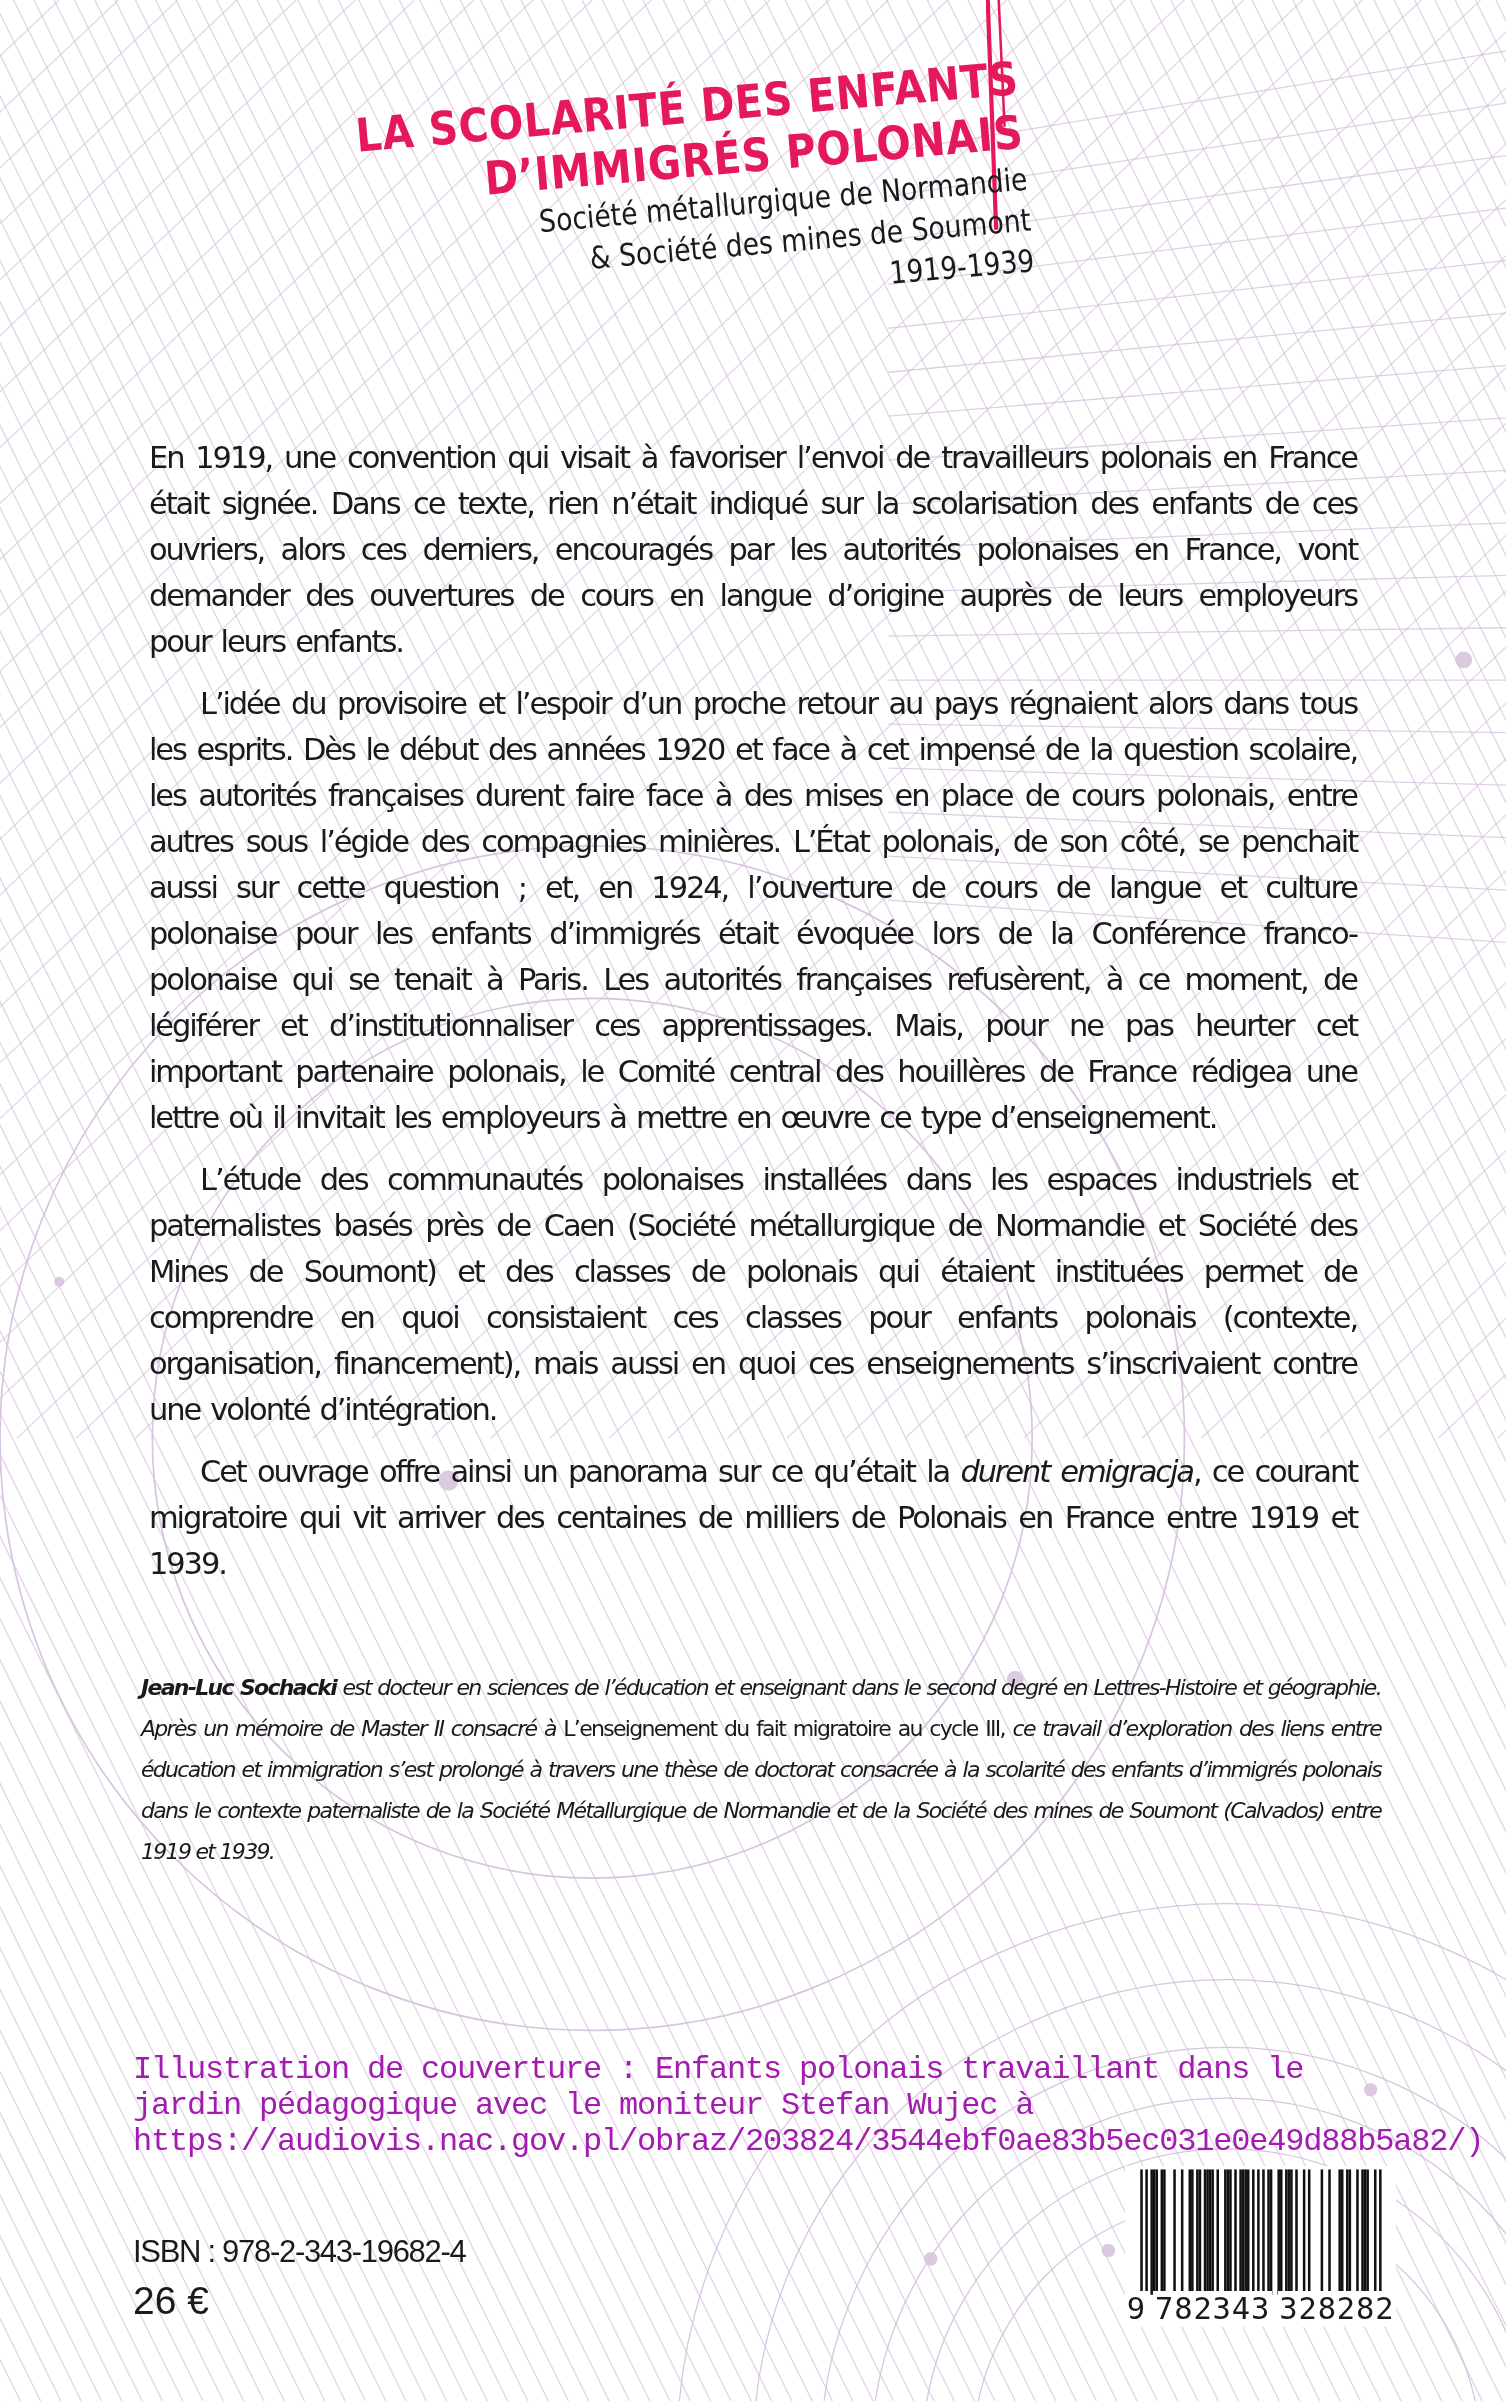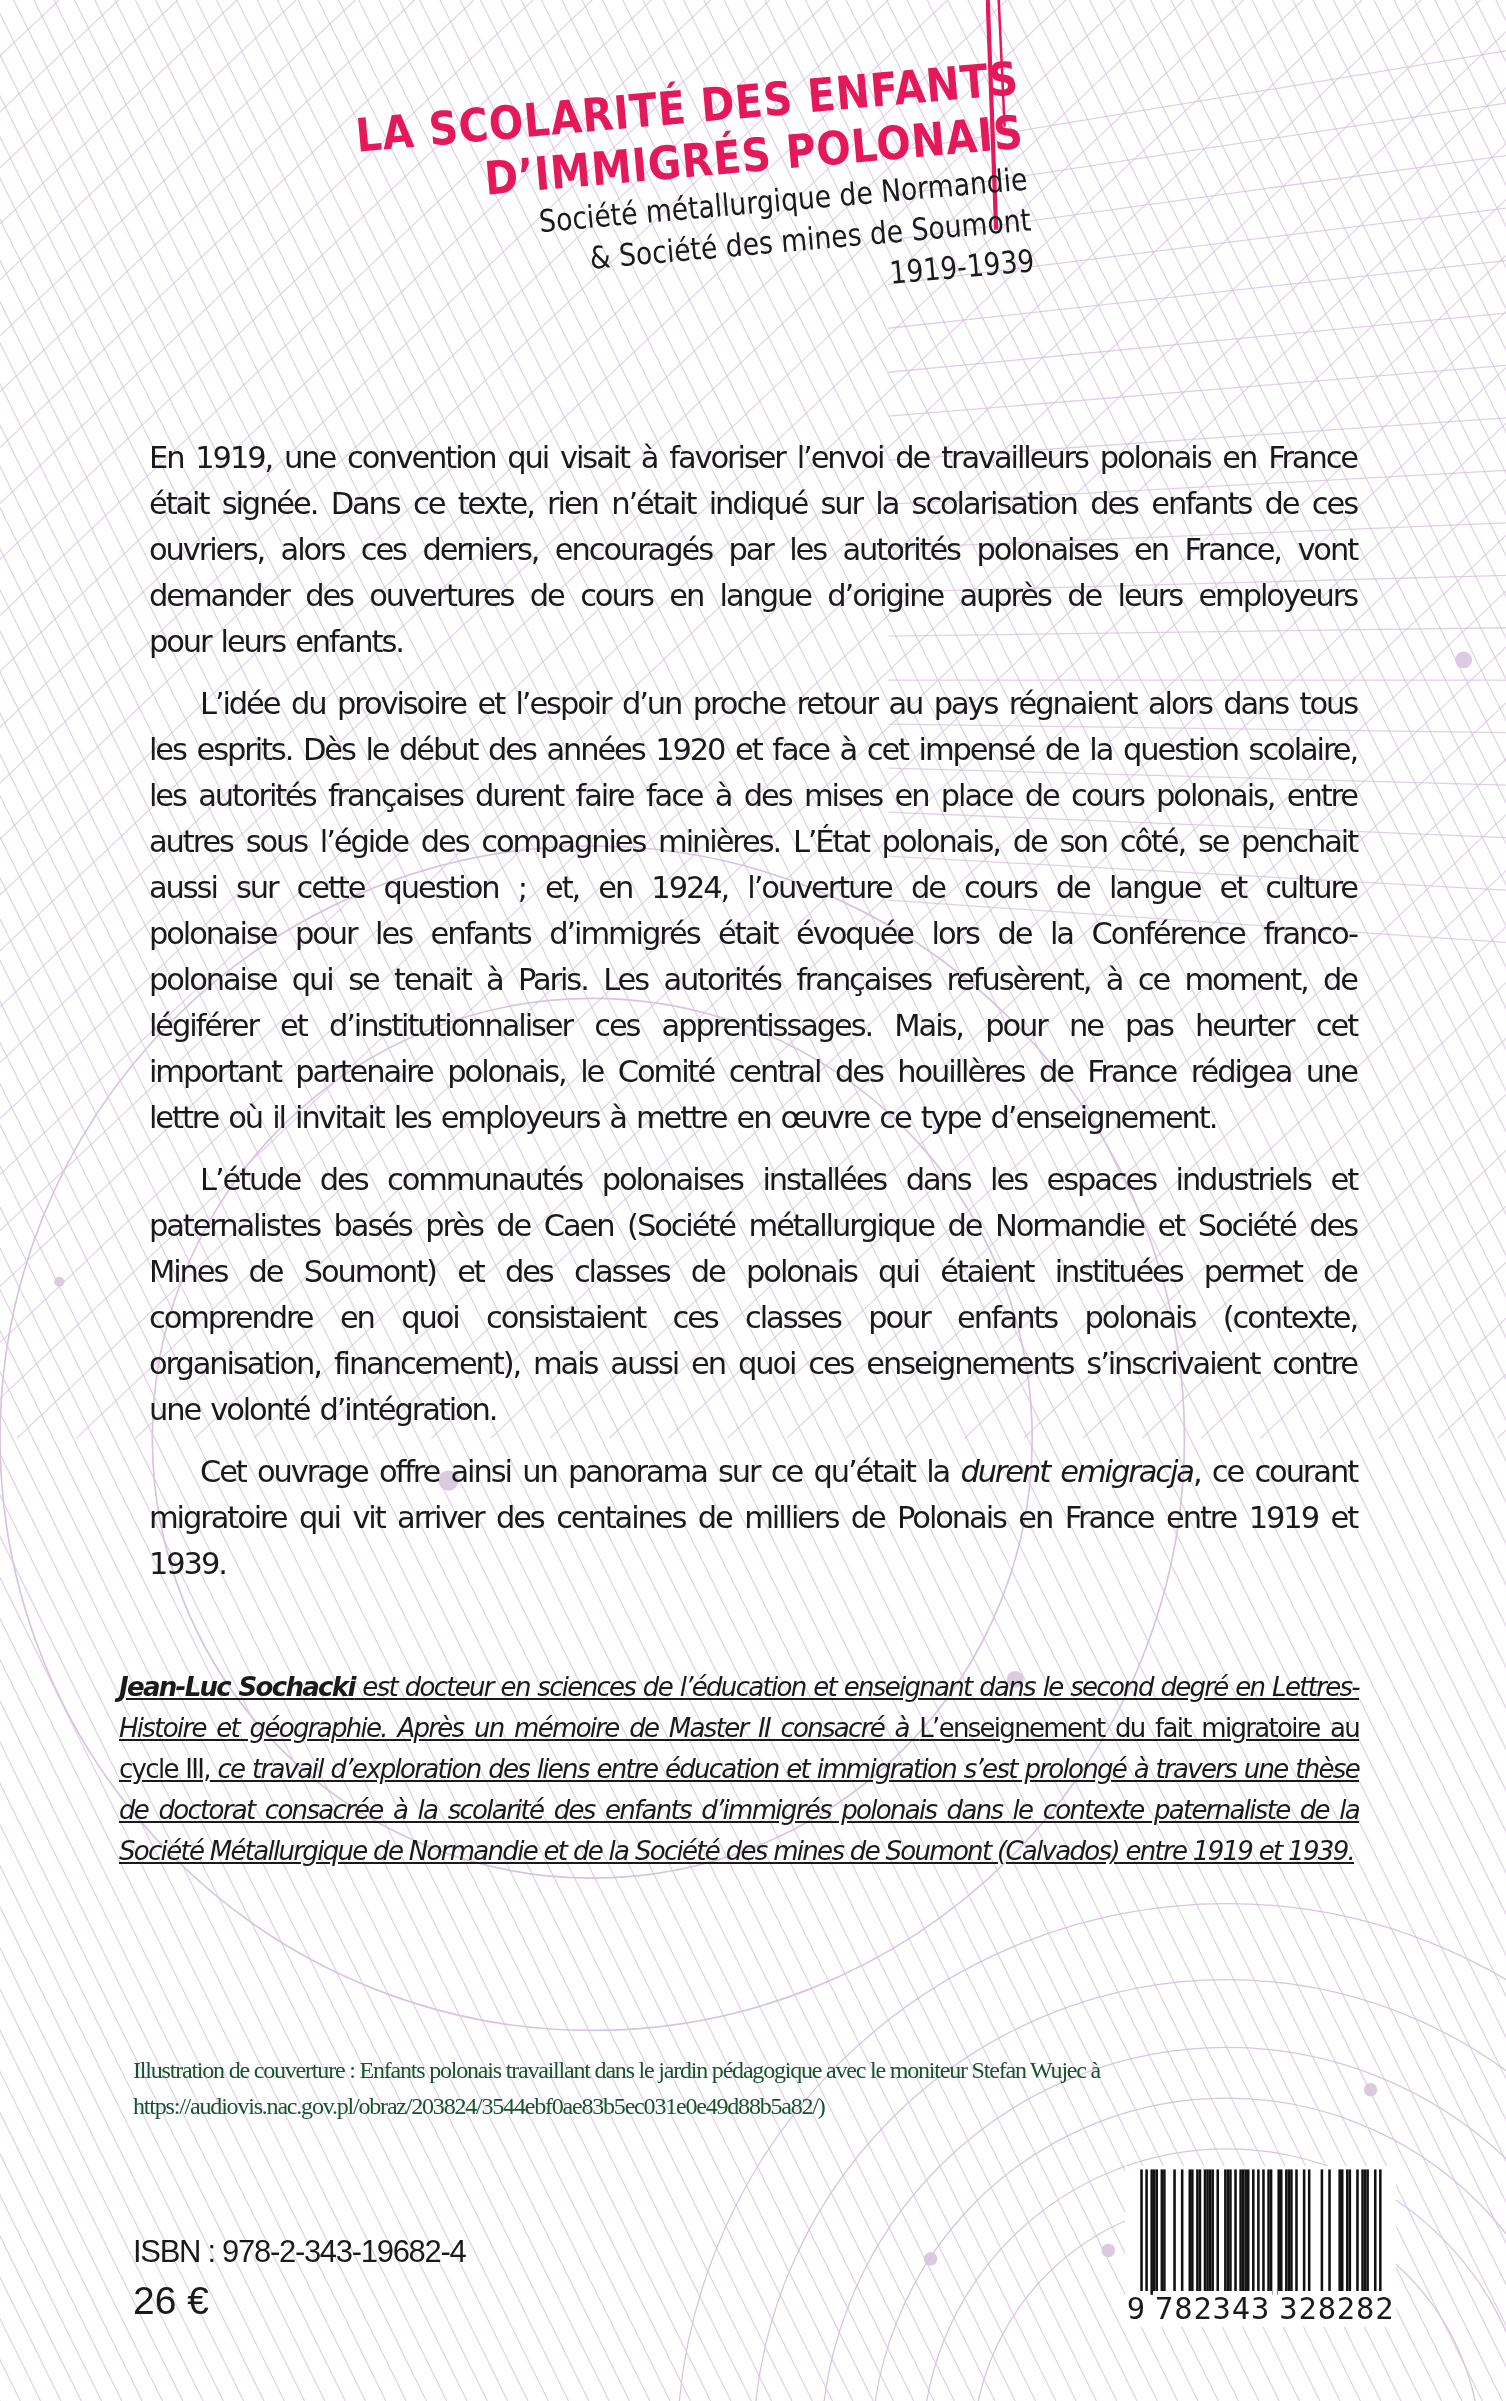--- a/index.html
+++ b/index.html
@@ -32,32 +32,32 @@
   
   #summary {
     left: 133px; top: 419px; width: 1240px;
     font-size: 30.5px; line-height: 46px; text-align: justify;
   }
   #summary p { margin: 16px; }
   #summary p.indent { text-indent: 51px; }
   .cond { letter-spacing: -2.1px; word-spacing: 2.5px; }
 
   #bio {
-    left: 119px; top: 1667px; width: 1240px;
-    font-size: 26px; line-height: 41px; text-align: justify;
-    font-style: italic; letter-spacing: -1.7px; text-decoration: underline;
+    left: 141px; top: 1667px; width: 1240px;
+    font-size: 22px; line-height: 41px; text-align: justify;
+    font-style: italic; letter-spacing: -1.7px;
   }
   #bio .author { font-weight: bold; }
   #bio .upright { font-style: normal; }
 
   #credit {
     left: 133px; top: 2052px; width: 1240px;
-    font-family: Liberation Serif, serif;
-    font-size: 24px; line-height: 36px; letter-spacing: -1.2px;
-    color: #14532d;
+    font-family: Liberation Mono, monospace;
+    font-size: 32px; line-height: 36px; letter-spacing: -1.2px;
+    color: #a21caf;
   }
   #isbn { left: 133px; top: 2234px; font-family: "Liberation Sans", sans-serif; font-size: 31px; letter-spacing: -1.3px; }
   #price { left: 133px; top: 2279px; font-family: "Liberation Sans", sans-serif; font-size: 39px; }
 
   #barcode { left: 1125px; top: 2166px; width: 271px; height: 161px; background: #fff; }
   #barcode svg { display: block; }
   #barcode-digits {
     position: absolute; left: 0; top: 125px; width: 271px;
     font-family: "DejaVu Sans Mono", monospace; font-size: 30.5px; letter-spacing: 0.8px;
     display: flex; justify-content: space-between;

